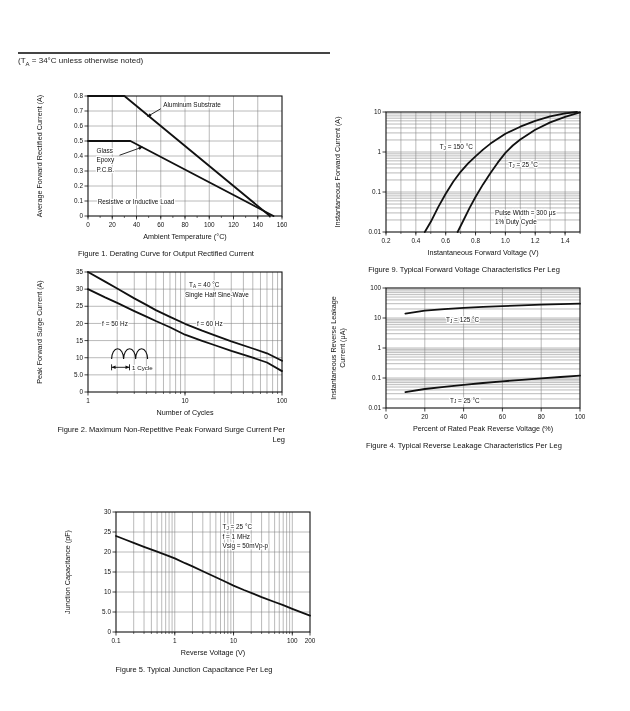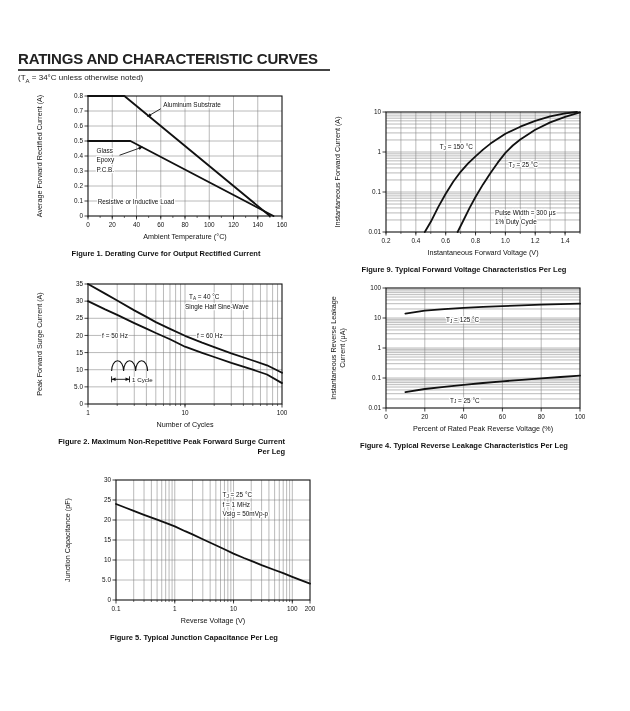--- a/index.html
+++ b/index.html
@@ -6,30 +6,29 @@
   .sheet{position:relative;width:630px;height:711px;background:#fff;overflow:hidden;
          font-family:"Liberation Sans", sans-serif;color:#1a1a1a;}
   .hdr{position:absolute;left:18px;top:50px;width:594px;}
   .title{font-size:15px;font-weight:bold;letter-spacing:-0.2px;color:#222;}
   .rule{width:312px;height:2px;background:#444;margin-top:2px;}
   .cond{font-size:8px;margin-top:2px;color:#222;}
   .cond sub{font-size:6px;}
   figure.fig{position:absolute;margin:0;width:272px;}
   svg{display:block;}
   svg text{font-family:"Liberation Sans", sans-serif;}
-  .cap{font-size:7.5px;color:#111;text-align:center;margin:3px auto 0;width:256px;line-height:1.35;font-weight:bold;}
+  .cap{font-size:7.5px;color:#111;text-align:center;margin:3px auto 0;width:256px;line-height:1.35;}
   .cap.narrow{width:238px;text-align:right;}
 </style>
 </head>
 <body>
 
 <div class="sheet">
 
   <div class="hdr">
-    <div class="title">RATINGS AND CHARACTERISTIC CURVES</div>
     <div class="rule"></div>
     <div class="cond"><span>(T</span><sub>A</sub><span> = 34°C unless otherwise noted)</span></div>
   </div>
 
   <figure class="fig" style="left:30px;top:88px">
     <svg viewBox="0 0 272 158" width="272" height="158">
         <line x1="82.25" y1="8" x2="82.25" y2="128" stroke="#808080" stroke-width="0.55"></line>
         <line x1="106.50" y1="8" x2="106.50" y2="128" stroke="#808080" stroke-width="0.55"></line>
         <line x1="130.75" y1="8" x2="130.75" y2="128" stroke="#808080" stroke-width="0.55"></line>
         <line x1="155.00" y1="8" x2="155.00" y2="128" stroke="#808080" stroke-width="0.55"></line>
@@ -196,21 +195,21 @@
         <text x="155" y="150.5" text-anchor="middle" font-size="7.2" fill="#111">Instantaneous Forward Voltage (V)</text>
         <text x="12" y="68" text-anchor="middle" font-size="7.2" fill="#111" transform="rotate(-90 12 68)">Instantaneous Forward Current (A)</text>
         <text x="111.7" y="42.2" text-anchor="start" font-size="6.4" fill="#111" dominant-baseline="central" paint-order="stroke" stroke="#fff" stroke-width="2.4" stroke-linejoin="round"><tspan>T</tspan><tspan font-size="4.7" dy="1.6">J</tspan><tspan dy="-1.6"> = 150 °C</tspan></text>
         <text x="180.4" y="60.0" text-anchor="start" font-size="6.4" fill="#111" dominant-baseline="central" paint-order="stroke" stroke="#fff" stroke-width="2.4" stroke-linejoin="round"><tspan>T</tspan><tspan font-size="4.7" dy="1.6">J</tspan><tspan dy="-1.6"> = 25 °C</tspan></text>
         <text x="166.9" y="108.3" text-anchor="start" font-size="6.4" fill="#111" dominant-baseline="central" paint-order="stroke" stroke="#fff" stroke-width="2.4" stroke-linejoin="round"><tspan>Pulse Width = 300 μs</tspan></text>
         <text x="166.9" y="117.3" text-anchor="start" font-size="6.4" fill="#111" dominant-baseline="central" paint-order="stroke" stroke="#fff" stroke-width="2.4" stroke-linejoin="round"><tspan>1% Duty Cycle</tspan></text>
       </svg>
     <figcaption class="cap">Figure 9. Typical Forward Voltage Characteristics Per Leg</figcaption>
   </figure>
 
-  <figure class="fig" style="left:30px;top:276px">
+  <figure class="fig" style="left:30px;top:264px">
     <svg viewBox="0 0 272 158" width="272" height="158">
         <line x1="87.20" y1="8" x2="87.20" y2="128" stroke="#808080" stroke-width="0.55"></line>
         <line x1="104.28" y1="8" x2="104.28" y2="128" stroke="#808080" stroke-width="0.55"></line>
         <line x1="116.40" y1="8" x2="116.40" y2="128" stroke="#808080" stroke-width="0.55"></line>
         <line x1="125.80" y1="8" x2="125.80" y2="128" stroke="#808080" stroke-width="0.55"></line>
         <line x1="133.48" y1="8" x2="133.48" y2="128" stroke="#808080" stroke-width="0.55"></line>
         <line x1="139.97" y1="8" x2="139.97" y2="128" stroke="#808080" stroke-width="0.55"></line>
         <line x1="145.60" y1="8" x2="145.60" y2="128" stroke="#808080" stroke-width="0.55"></line>
         <line x1="150.56" y1="8" x2="150.56" y2="128" stroke="#808080" stroke-width="0.55"></line>
         <line x1="155.00" y1="8" x2="155.00" y2="128" stroke="#808080" stroke-width="0.55"></line>
@@ -355,21 +354,21 @@
         <text x="53" y="10.2" text-anchor="end" font-size="6.4" fill="#111">100</text>
         <text x="155" y="150.5" text-anchor="middle" font-size="7.2" fill="#111">Percent of Rated Peak Reverse Voltage (%)</text>
         <text x="8" y="68" text-anchor="middle" font-size="7.2" fill="#111" transform="rotate(-90 8 68)">Instantaneous Reverse Leakage</text>
         <text x="17" y="68" text-anchor="middle" font-size="7.2" fill="#111" transform="rotate(-90 17 68)">Current (μA)</text>
         <text x="118.1" y="39.1" text-anchor="start" font-size="6.4" fill="#111" dominant-baseline="central" paint-order="stroke" stroke="#fff" stroke-width="2.4" stroke-linejoin="round"><tspan>T</tspan><tspan font-size="4.7" dy="1.6">J</tspan><tspan dy="-1.6"> = 125 °C</tspan></text>
         <text x="122.0" y="119.6" text-anchor="start" font-size="6.4" fill="#111" dominant-baseline="central" paint-order="stroke" stroke="#fff" stroke-width="2.4" stroke-linejoin="round"><tspan>T</tspan><tspan font-size="4.7" dy="1.6">J</tspan><tspan dy="-1.6"> = 25 °C</tspan></text>
       </svg>
     <figcaption class="cap">Figure 4. Typical Reverse Leakage Characteristics Per Leg</figcaption>
   </figure>
 
-  <figure class="fig" style="left:58px;top:472px">
+  <figure class="fig" style="left:58px;top:504px">
     <svg viewBox="0 0 272 158" width="272" height="158">
         <line x1="75.69" y1="8" x2="75.69" y2="128" stroke="#808080" stroke-width="0.55"></line>
         <line x1="86.04" y1="8" x2="86.04" y2="128" stroke="#808080" stroke-width="0.55"></line>
         <line x1="93.38" y1="8" x2="93.38" y2="128" stroke="#808080" stroke-width="0.55"></line>
         <line x1="99.08" y1="8" x2="99.08" y2="128" stroke="#808080" stroke-width="0.55"></line>
         <line x1="103.73" y1="8" x2="103.73" y2="128" stroke="#808080" stroke-width="0.55"></line>
         <line x1="107.67" y1="8" x2="107.67" y2="128" stroke="#808080" stroke-width="0.55"></line>
         <line x1="111.07" y1="8" x2="111.07" y2="128" stroke="#808080" stroke-width="0.55"></line>
         <line x1="114.08" y1="8" x2="114.08" y2="128" stroke="#808080" stroke-width="0.55"></line>
         <line x1="116.77" y1="8" x2="116.77" y2="128" stroke="#808080" stroke-width="0.55"></line>

